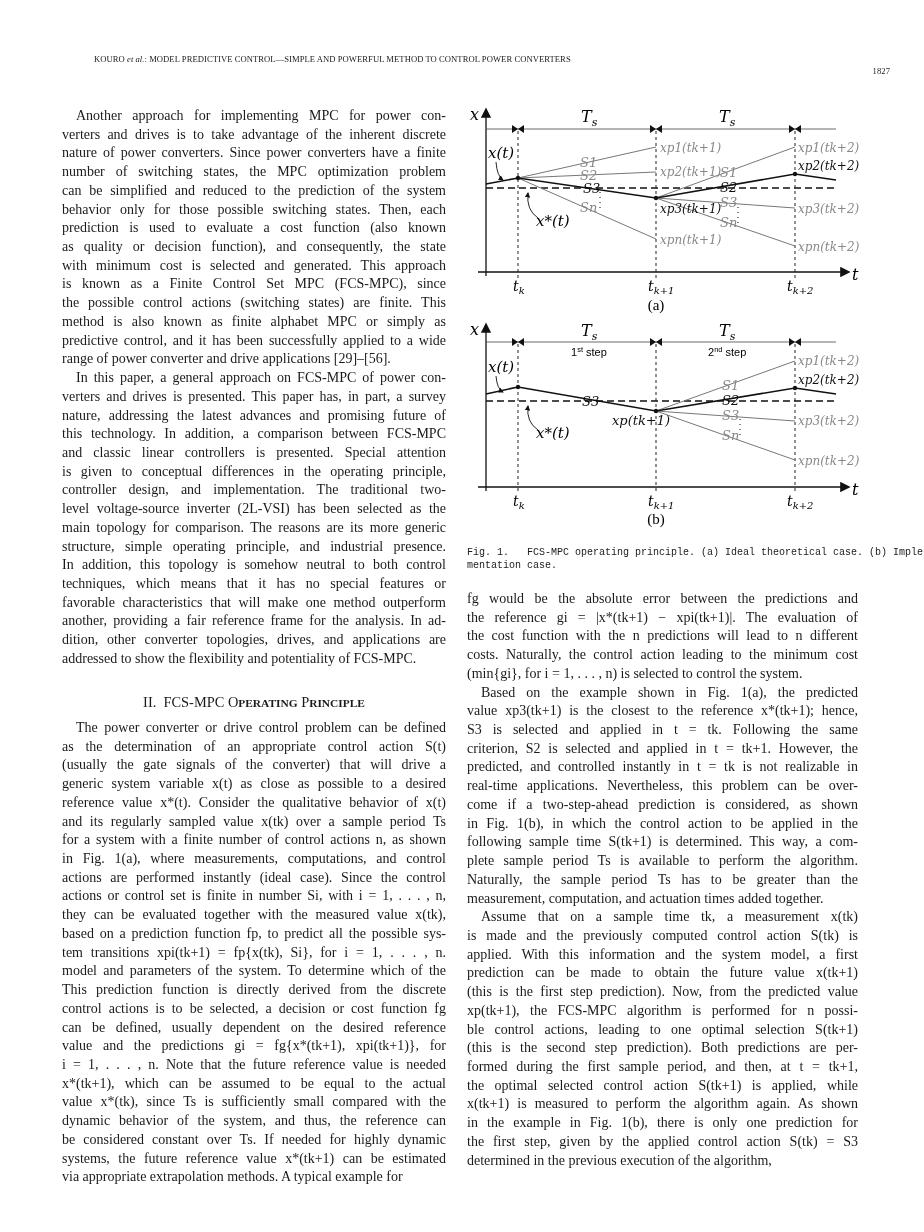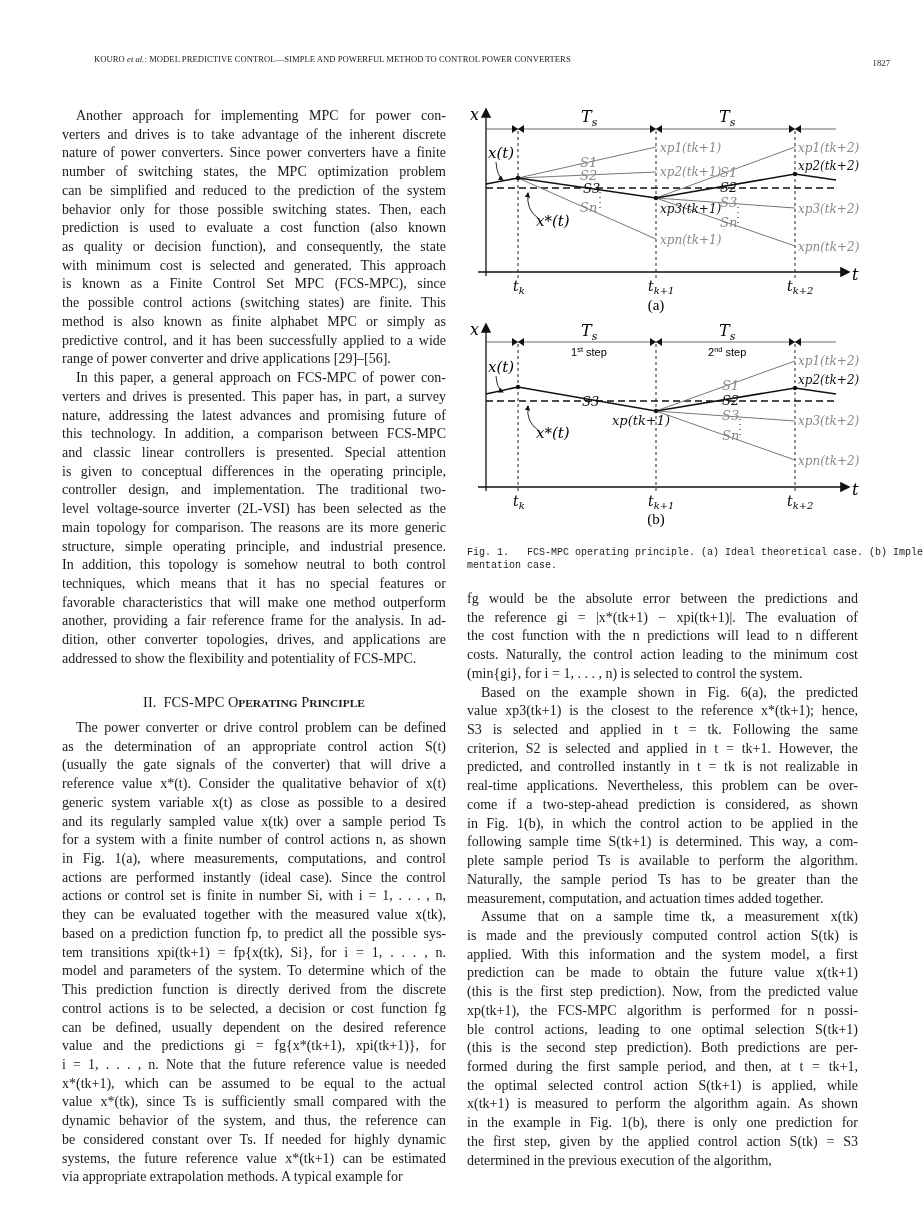--- a/index.html
+++ b/index.html
@@ -1,21 +1,21 @@
 <!DOCTYPE html>
 <html><head>
 <meta charset="utf-8">
 <style>
   html, body { margin: 0; padding: 0; background: #ffffff; }
   body { width: 924px; height: 1232px; position: relative; overflow: hidden;
          font-family: "Liberation Serif", "DejaVu Serif", serif; color: #1a1a1a; }
   .header { position: absolute; top: 54px; left: 62px; width: 796px; height: 14px;
             font-size: 8.6px; letter-spacing: 0.05px; margin-left: 32px; }
   .header .title { position: absolute; left: 0; top: 0; white-space: nowrap; }
-  .header .pageno { position: absolute; right: 0; top: 4px; }
+  .header .pageno { position: absolute; right: 0; top: 12px; }
   .col { position: absolute; width: 384px; font-size: 14px; line-height: 18.72px;
          text-align: justify; }
   .col .line { display: block; text-align: justify; text-align-last: justify; white-space: nowrap; height: 18.72px; }
   .col .line.last { text-align-last: left; }
   .col .line.indent { padding-left: 14px; }
   .section-heading { position: absolute; left: 62px; width: 384px; top: 694px; text-align: center;
                      font-size: 14.4px; }
   .section-heading .sc { font-size: 11.4px; font-weight: bold; }
   .figure { position: absolute; left: 460px; top: 100px; width: 400px; }
   .fig-caption { position: absolute; left: 467px; top: 546px; width: 391px;
@@ -69,22 +69,22 @@
 
 <div class="section-heading">
   <span>II.</span>&nbsp;&nbsp;<span>FCS-MPC O</span><span class="sc">PERATING</span><span> P</span><span class="sc">RINCIPLE</span>
 </div>
 
 <div class="col" style="left:62px; top:719px;">
   <div id="lp3">
       <span class="line indent">The power converter or drive control problem can be defined</span>
       <span class="line">as the determination of an appropriate control action S(t)</span>
       <span class="line">(usually the gate signals of the converter) that will drive a</span>
+      <span class="line">generic system variable x(t) as close as possible to a desired</span>
       <span class="line">reference value x*(t). Consider the qualitative behavior of x(t)</span>
-      <span class="line">generic system variable x(t) as close as possible to a desired</span>
       <span class="line">and its regularly sampled value x(tk) over a sample period Ts</span>
       <span class="line">for a system with a finite number of control actions n, as shown</span>
       <span class="line">in Fig. 1(a), where measurements, computations, and control</span>
       <span class="line">actions are performed instantly (ideal case). Since the control</span>
       <span class="line">actions or control set is finite in number Si, with i = 1, . . . , n,</span>
       <span class="line">they can be evaluated together with the measured value x(tk),</span>
       <span class="line">based on a prediction function fp, to predict all the possible sys-</span>
       <span class="line">tem transitions xpi(tk+1) = fp{x(tk), Si}, for i = 1, . . . , n.</span>
       <span class="line">model and parameters of the system. To determine which of the</span>
       <span class="line">This prediction function is directly derived from the discrete</span>
@@ -268,21 +268,21 @@
 
 <div class="col" style="left:467px; top:590px; width:391px;">
   <div id="rp1">
       <span class="line">fg would be the absolute error between the predictions and</span>
       <span class="line">the reference gi = |x*(tk+1) − xpi(tk+1)|. The evaluation of</span>
       <span class="line">the cost function with the n predictions will lead to n different</span>
       <span class="line">costs. Naturally, the control action leading to the minimum cost</span>
       <span class="line last">(min{gi}, for i = 1, . . . , n) is selected to control the system.</span>
     </div>
   <div id="rp2">
-      <span class="line indent">Based on the example shown in Fig. 6(a), the predicted</span>
+      <span class="line indent">Based on the example shown in Fig. 1(a), the predicted</span>
       <span class="line">value xp3(tk+1) is the closest to the reference x*(tk+1); hence,</span>
       <span class="line">S3 is selected and applied in t = tk. Following the same</span>
       <span class="line">criterion, S2 is selected and applied in t = tk+1. However, the</span>
       <span class="line">predicted, and controlled instantly in t = tk is not realizable in</span>
       <span class="line">real-time applications. Nevertheless, this problem can be over-</span>
       <span class="line">come if a two-step-ahead prediction is considered, as shown</span>
       <span class="line">in Fig. 1(b), in which the control action to be applied in the</span>
       <span class="line">following sample time S(tk+1) is determined. This way, a com-</span>
       <span class="line">plete sample period Ts is available to perform the algorithm.</span>
       <span class="line">Naturally, the sample period Ts has to be greater than the</span>

